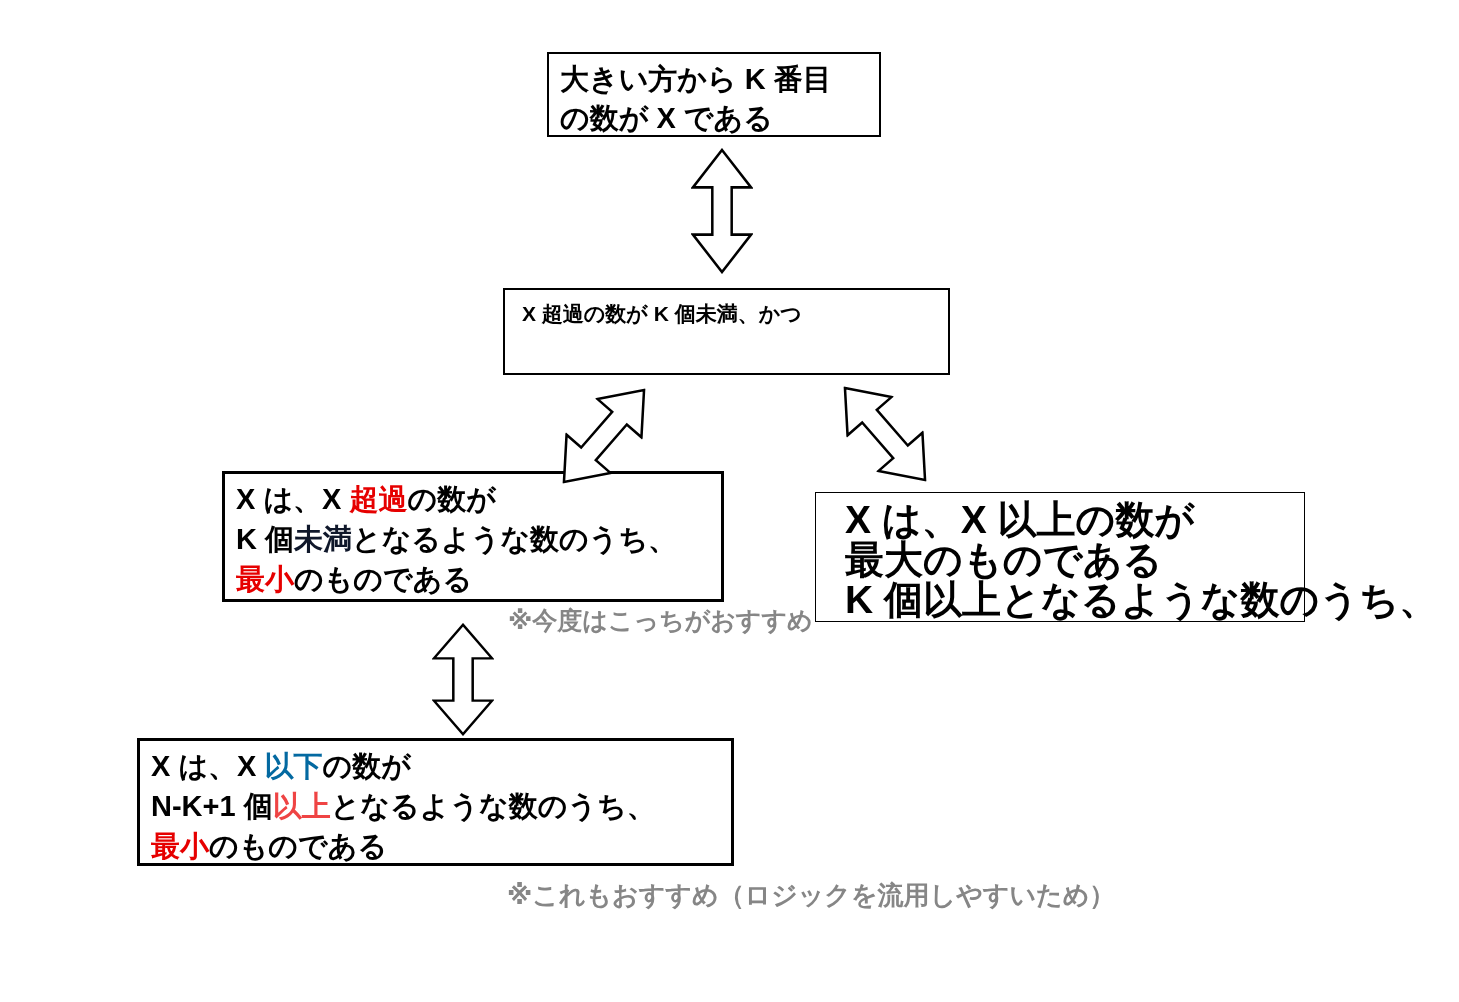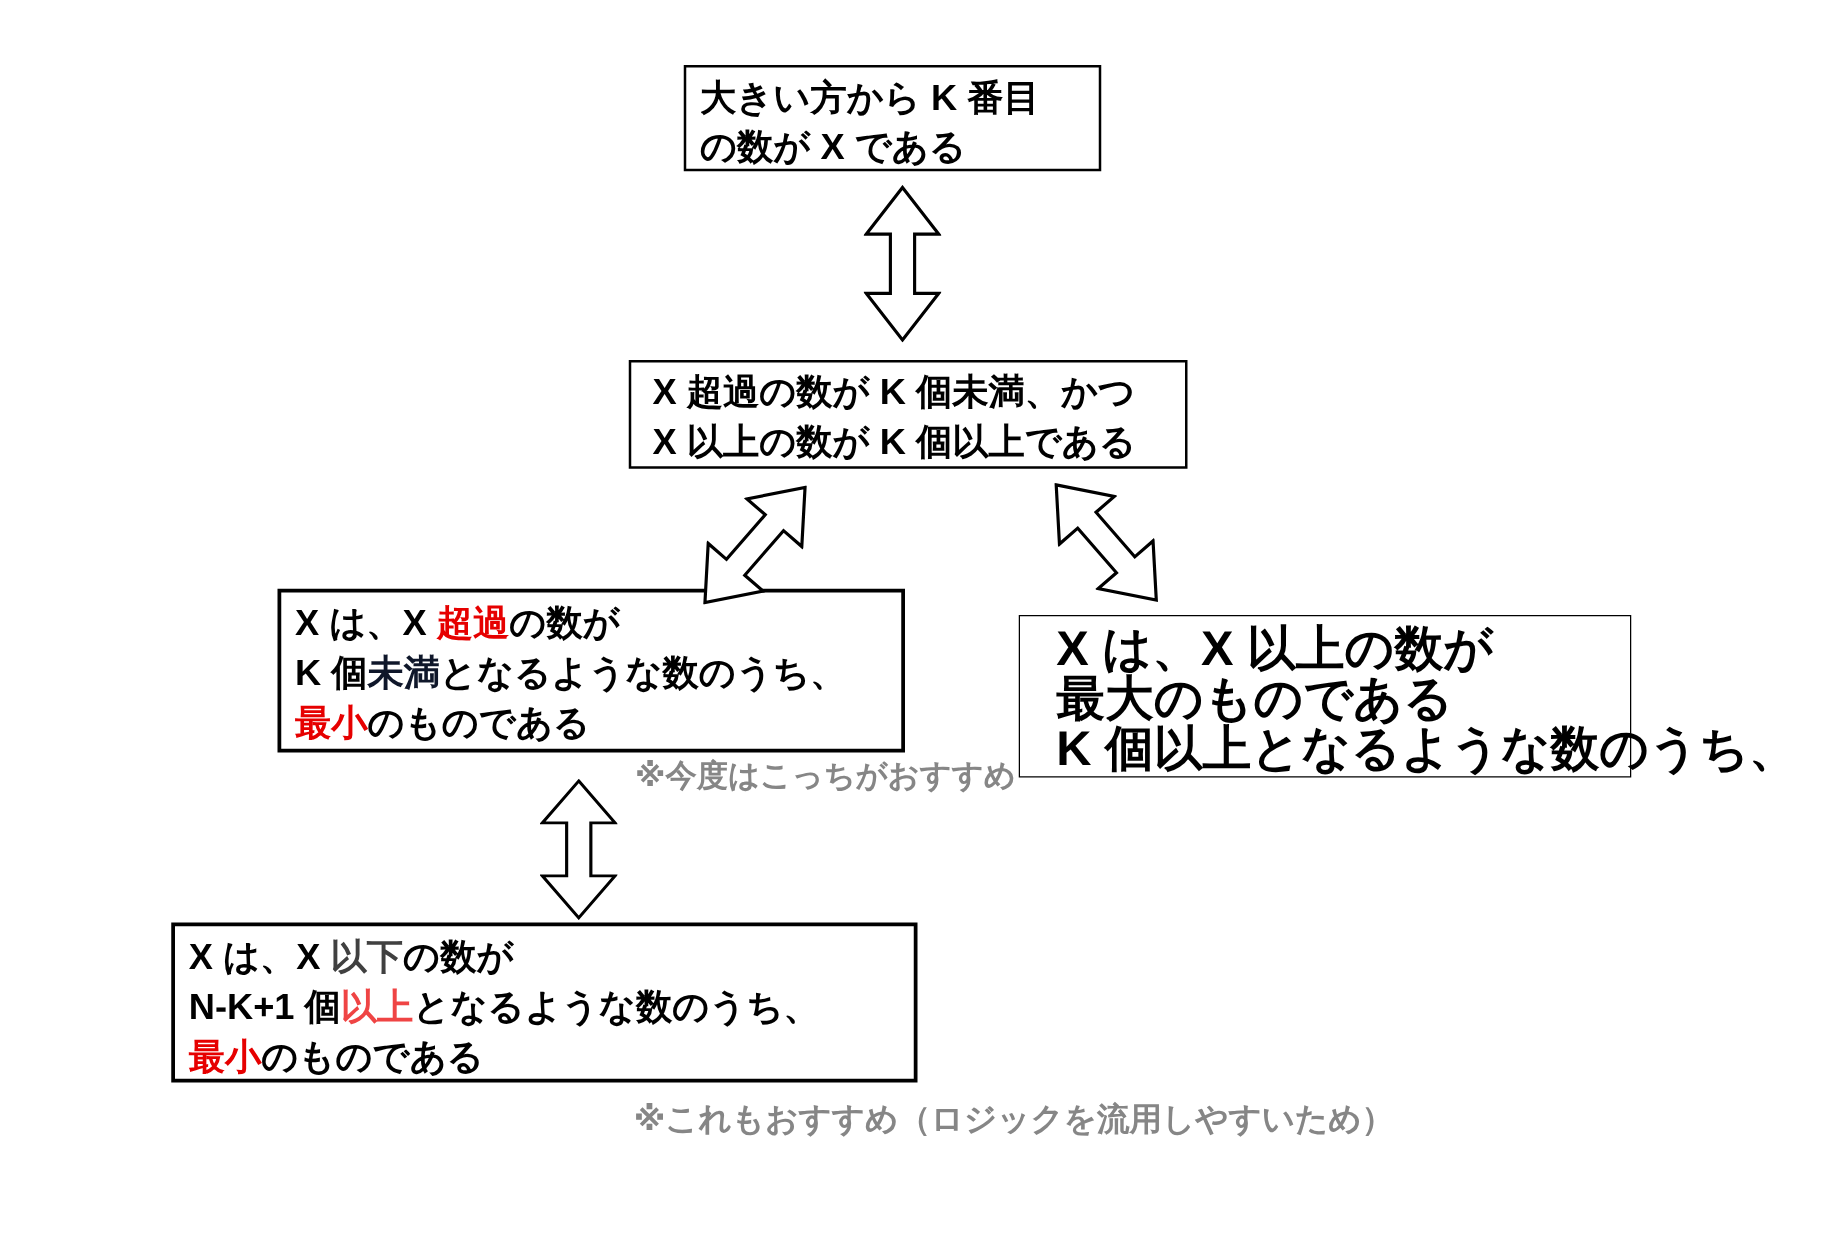--- a/index.html
+++ b/index.html
@@ -34,21 +34,21 @@
   
   #box-kth-largest {
     left: 547px; top: 52px; width: 334px; height: 85px;
     border-width: 2px;
     font-size: 29px; line-height: 39px;
     padding-top: 6px;
   }
   #box-count-condition {
     left: 503px; top: 288px; width: 447px; height: 87px;
     border-width: 2px;
-    font-size: 29px; line-height: 40px;
+    font-size: 21px; line-height: 40px;
     padding-top: 4px;
     padding-left: 17px;
   }
   #box-min-exceeding {
     left: 222px; top: 471px; width: 502px; height: 131px;
     border-width: 3px;
     font-size: 29px; line-height: 40px;
     padding-top: 5px;
   }
   #box-max-at-least {
@@ -94,37 +94,36 @@
 
 <div id="canvas">
 
   <div class="flow-box" id="box-kth-largest">
       <div class="line"><span>大きい方から K 番目</span></div>
       <div class="line"><span>の数が X である</span></div>
     </div>
 
   <div class="flow-box" id="box-count-condition">
       <div class="line"><span>X 超過の数が K 個未満、かつ</span></div>
-      <div class="line"><span>X 以上の数が K 個以上である</span></div>
     </div>
 
   <div class="flow-box" id="box-min-exceeding">
       <div class="line"><span>X は、X </span><span class="seg-red" style="color: rgb(230, 0, 0);">超過</span><span>の数が</span></div>
       <div class="line"><span>K 個</span><span class="seg-red" style="color: #0f172a;">未満</span><span>となるような数のうち、</span></div>
       <div class="line"><span class="seg-red" style="color: rgb(230, 0, 0);">最小</span><span>のものである</span></div>
     </div>
 
   <div class="flow-box" id="box-max-at-least">
       <div class="line"><span>X は、X 以上の数が</span></div>
       <div class="line"><span>最大のものである</span></div>
       <div class="line"><span>K 個以上となるような数のうち、</span></div>
     </div>
 
   <div class="flow-box" id="box-min-at-most">
-      <div class="line"><span>X は、X </span><span class="seg-red" style="color: #404040;">以下</span><span>の数が</span></div>
+      <div class="line"><span>X は、X </span><span class="seg-red" style="color: #0369a1;">以下</span><span>の数が</span></div>
       <div class="line"><span>N-K+1 個</span><span class="seg-red" style="color: #ef4444;">以上</span><span>となるような数のうち、</span></div>
       <div class="line"><span class="seg-red" style="color: rgb(230, 0, 0);">最小</span><span>のものである</span></div>
     </div>
 
   <div class="arrow-wrap" id="arrow-top">
     <svg width="62" height="126" viewBox="0 0 64 128" preserveAspectRatio="none">
       <path d="M32 2 L62 40 L42 40 L42 88 L62 88 L32 126 L2 88 L22 88 L22 40 L2 40 Z" fill="#ffffff" stroke="#000000" stroke-width="2.6" stroke-linejoin="miter"></path>
     </svg>
   </div>
 

